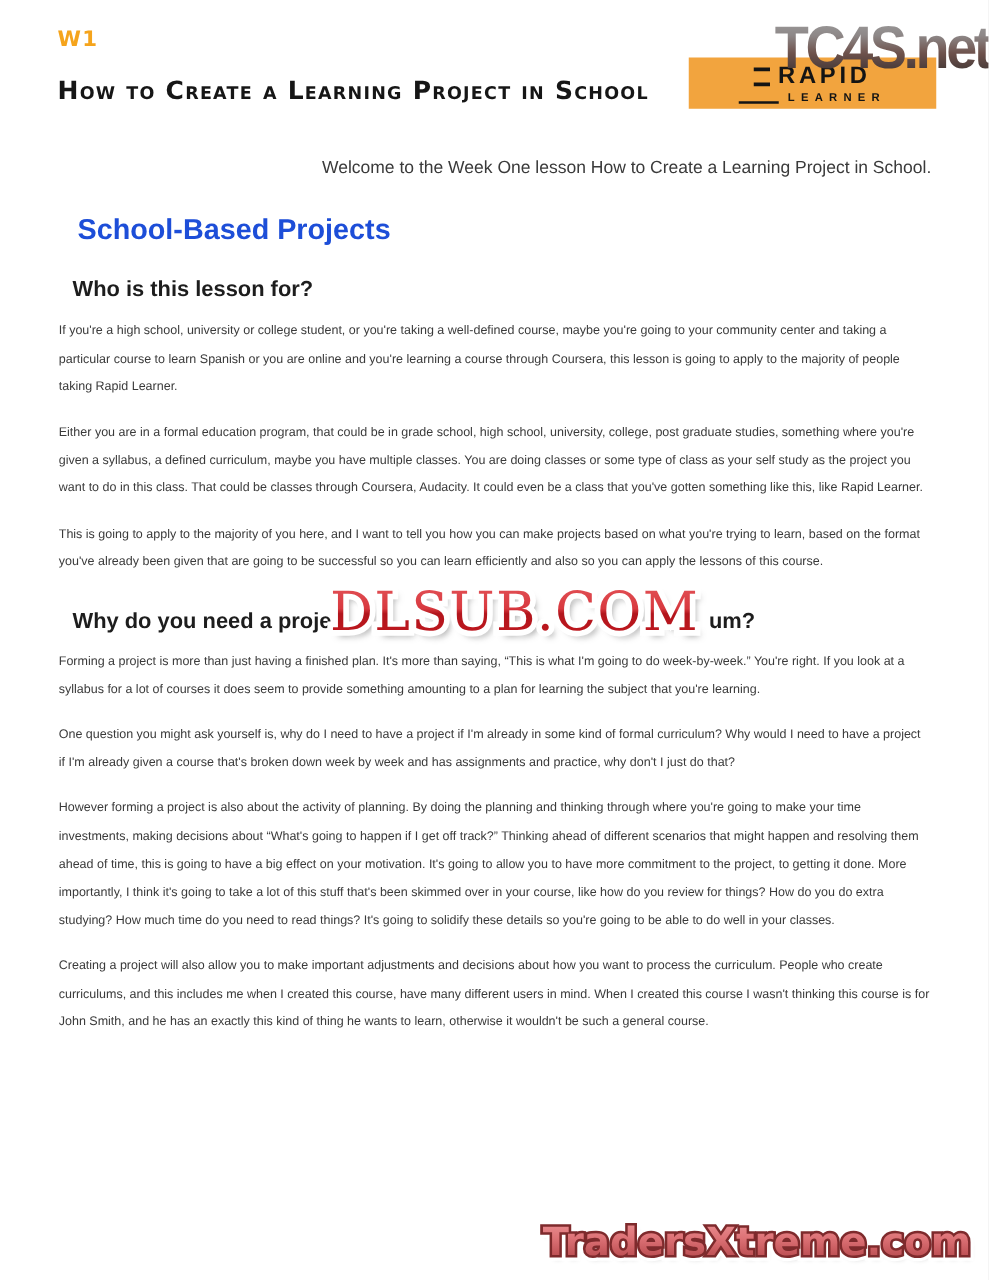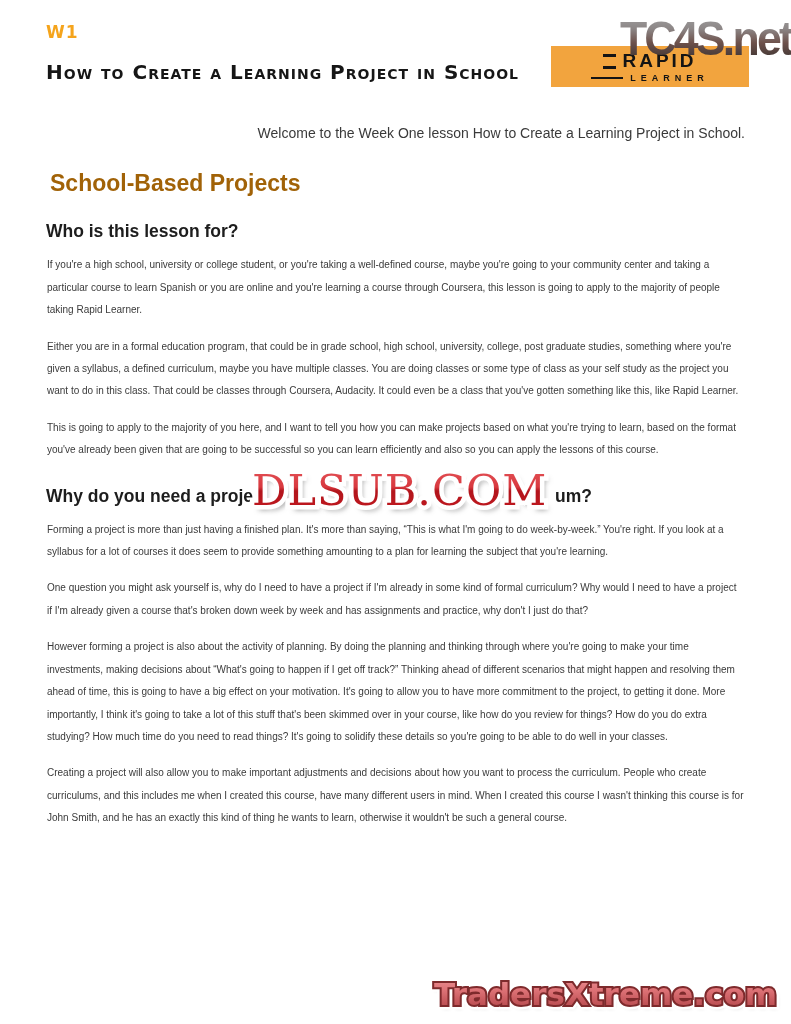--- a/index.html
+++ b/index.html
@@ -32,21 +32,21 @@
   }
   .rapid-box{
     position:absolute;left:505px;top:36px;width:198px;height:41px;
     background:#f2a43e;
     display:flex;flex-direction:column;align-items:center;justify-content:center;
     z-index:1;
   }
   .rapid-row1{display:flex;align-items:center;gap:6px;
     font-weight:800;font-size:19px;letter-spacing:3px;color:#141414;}
   .rapid-eq{width:13px;height:9px;border-top:3px solid #141414;border-bottom:3px solid #141414;}
-  .rapid-row2{display:flex;align-items:center;gap:7px;margin-top:1px;
+  .rapid-row2{display:flex;align-items:flex-end;gap:7px;margin-top:1px;
     font-size:9px;letter-spacing:5px;color:#141414;font-weight:600;}
   .rapid-dash{width:32px;height:2px;background:#141414;}
 
   .grad-text{color:#555;}
   @supports ((-webkit-background-clip:text) or (background-clip:text)){
     .tc4s{
       background:linear-gradient(180deg,#a0a0a0 4%,#8d8787 32%,#6d514b 58%,#2c2a2a 100%);
       -webkit-background-clip:text;background-clip:text;color:transparent;
     }
     .dlsub-front{
@@ -63,27 +63,27 @@
     font-family:"Liberation Sans",sans-serif;
     font-weight:900;font-size:48px;letter-spacing:-3px;
     transform:scaleX(.93);transform-origin:right top;
     white-space:nowrap;
   }
 
   
   .welcome{margin:12px 0 14px;font-size:14px;line-height:22.4px;text-align:right;}
   h1.sec{
     font-family:"Liberation Sans",sans-serif;
-    font-size:23px;font-weight:bold;color:#a16207;
-    margin:26px 4px 0;
+    font-size:23px;font-weight:bold;color:#1d4ed8;
+    margin:26px 16px 0;
   }
   h2.sub{
     font-family:"Liberation Sans",sans-serif;
     font-size:17.5px;font-weight:bold;color:#1d1d1d;
-    margin:24px 0 12px;
+    margin:24px 12px 12px;
   }
   p.body{margin:0 1px 14px;font-size:10px;line-height:22.4px;}
 
   
   .why-row{position:relative;display:flex;align-items:center;white-space:nowrap;margin:20px 0 12px;}
   .why-spacer{display:inline-block;width:302px;}
   .dlsub{
     position:absolute;left:206px;top:-17px;
     font-family:"DejaVu Serif","Liberation Serif",serif;
     font-weight:normal;font-size:43px;letter-spacing:1px;

